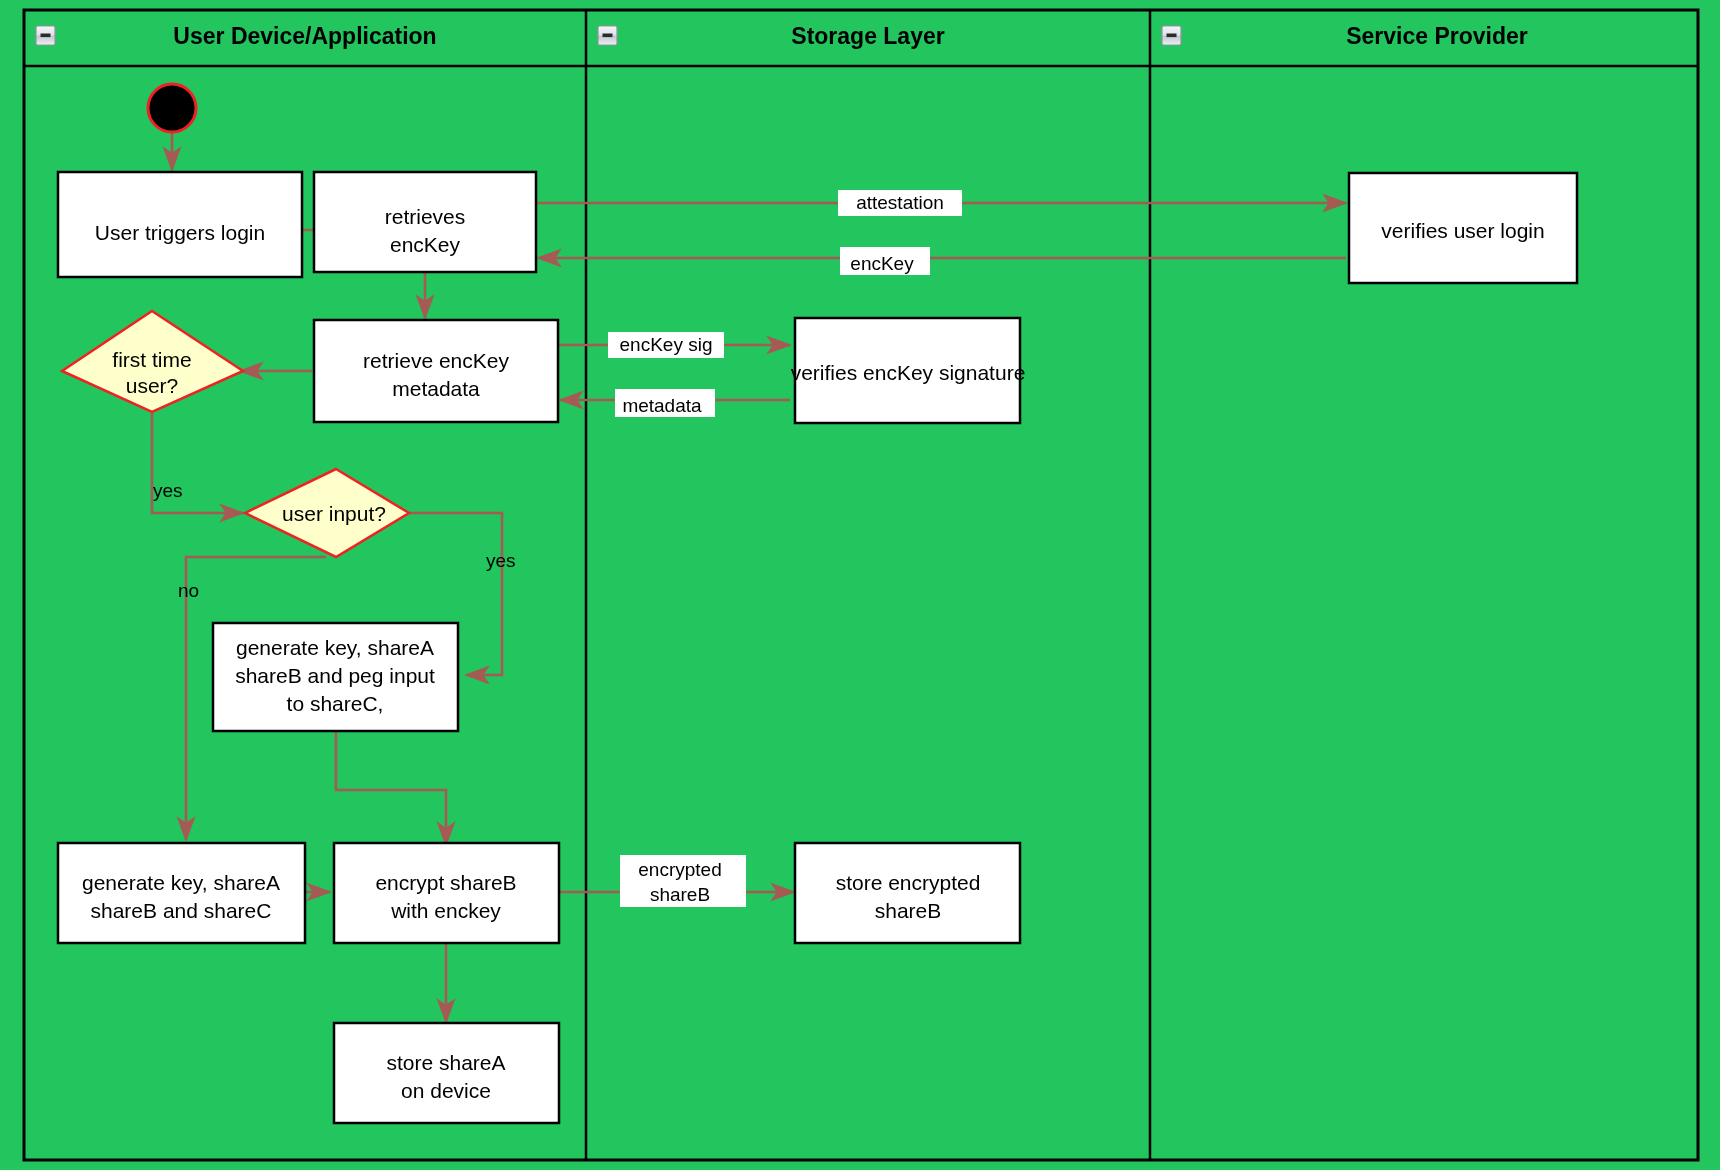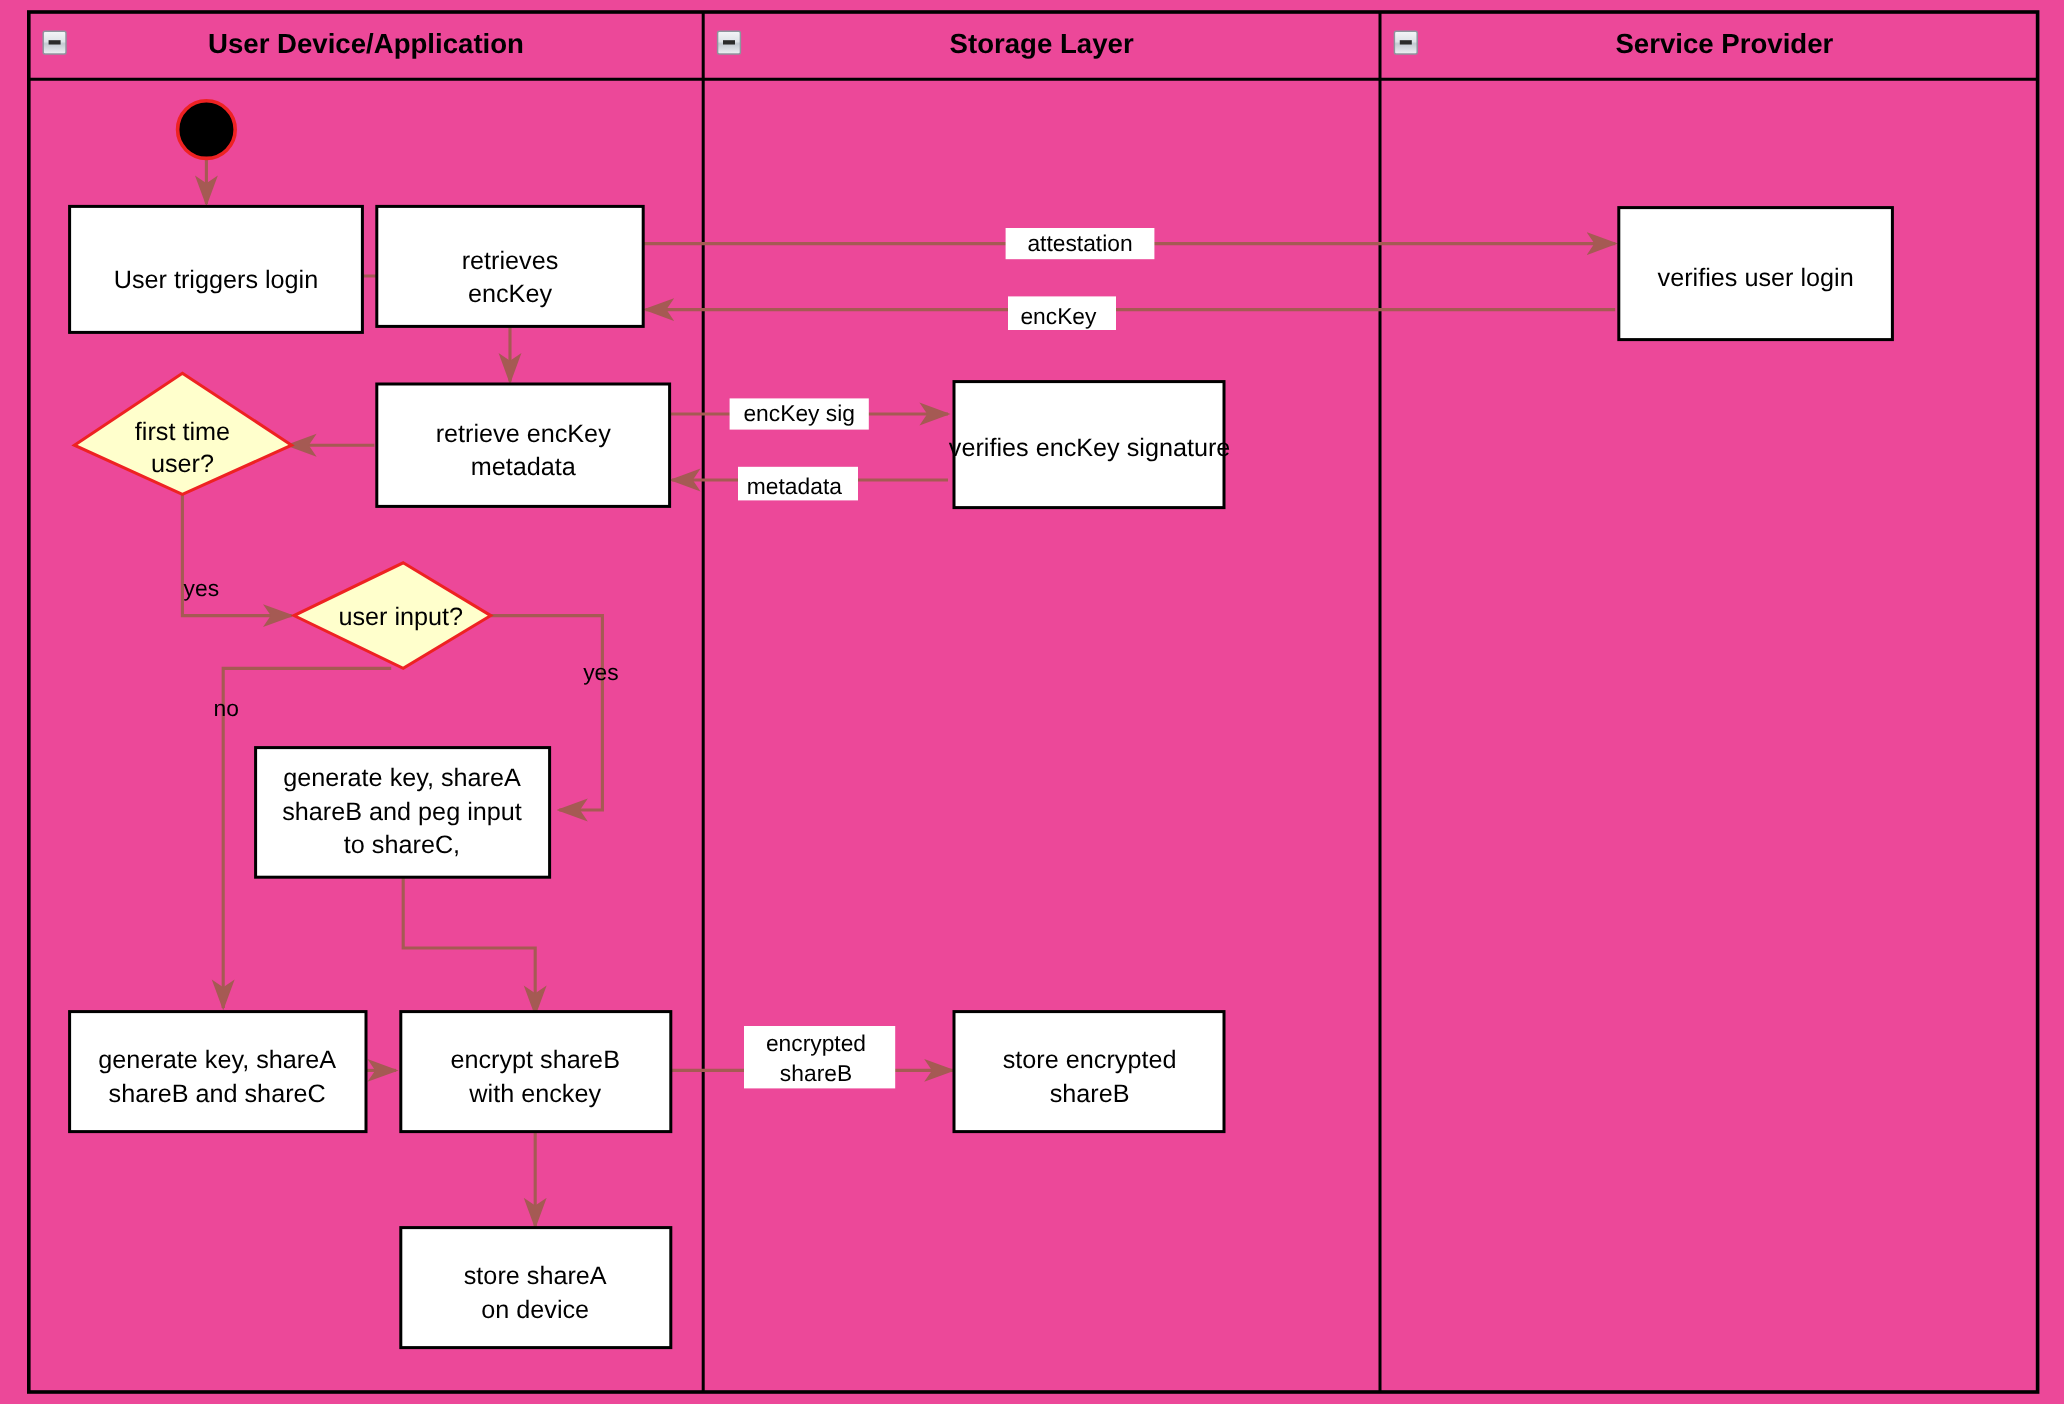--- a/index.html
+++ b/index.html
@@ -5,21 +5,21 @@
   html, body {
     margin: 0;
     padding: 0;
     background: #ffffff;
     font-family: "Liberation Sans", sans-serif;
   }
   #stage {
     position: relative;
     width: 1720px;
     height: 1170px;
-    background: #ec4899;
+    background: #22c55e;
     overflow: hidden;
   }
   #diagram {
     position: absolute;
     left: 0;
     top: 0;
     width: 1720px;
     height: 1170px;
   }
   .lane-title {

